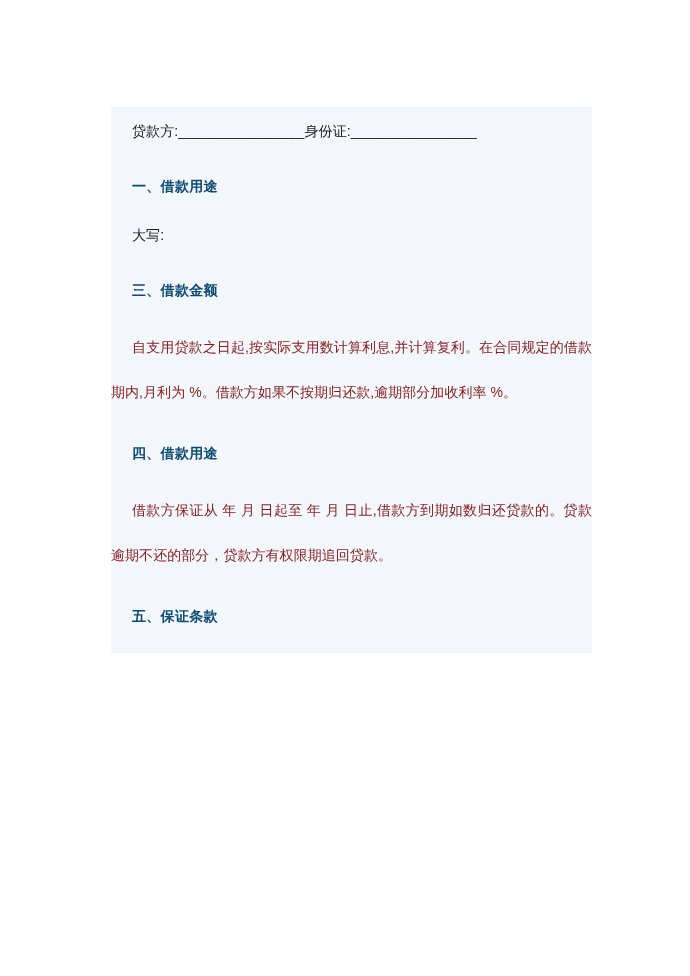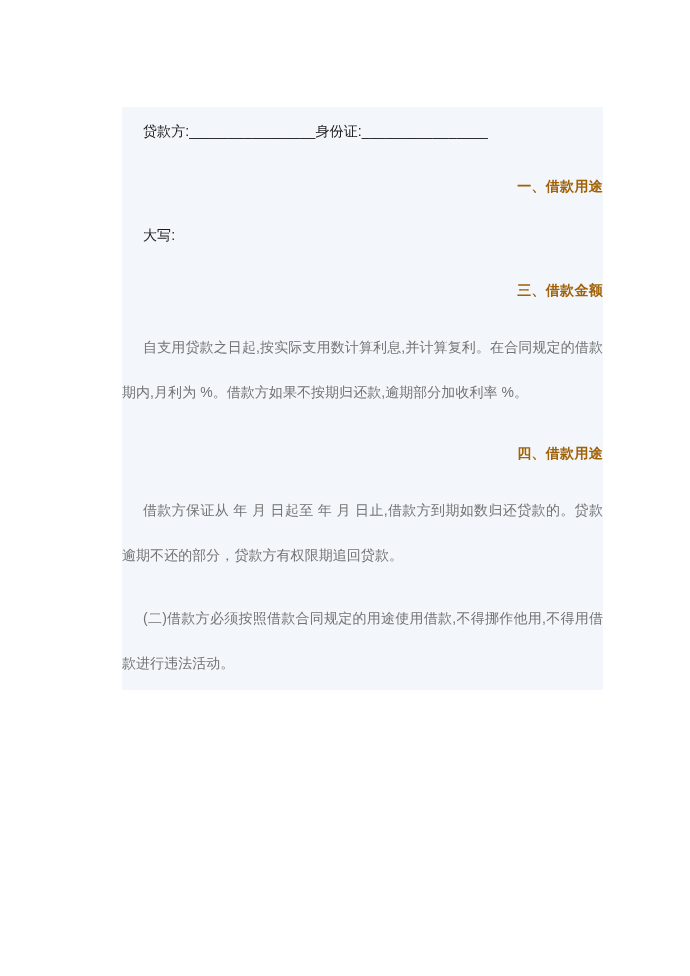--- a/index.html
+++ b/index.html
@@ -17,21 +17,21 @@
   .page {
     position: relative;
     width: 690px;
     height: 976px;
     background: #ffffff;
   }
 
   
   .content-block {
     position: absolute;
-    left: 122px;
+    left: 111px;
     top: 107px;
     width: 481px;
     background: #f3f6fb;
     padding-top: 2px;
     padding-bottom: 4px;
     box-sizing: border-box;
   }
 
   .line {
     font-size: 14px;
@@ -40,32 +40,31 @@
     white-space: nowrap;
     margin: 0;
     padding: 0 0 0 21px;
     letter-spacing: 0.1px;
   }
 
   .heading {
     font-size: 14px;
     line-height: 53px;
     font-weight: bold;
-    color: #a16207;
+    color: #0c4a6e;
     margin: 0;
     padding: 0 0 0 21px;
     white-space: nowrap;
     letter-spacing: 0.3px;
-    text-align: right;
   }
 
   .para {
     font-size: 14px;
     line-height: 45px;
-    color: #737373;
+    color: #7f1d1d;
     margin: 0;
     padding: 0;
     text-align: justify;
     text-justify: inter-ideograph;
     text-indent: 21px;
     letter-spacing: 0.05px;
     word-break: break-all;
   }
 
   .para-topgap {
@@ -99,21 +98,21 @@
     <div class="para para-topgap">自支用贷款之日起,按实际支用数计算利息,并计算复利。在合同规定的借款期内,月利为 %。借款方如果不按期归还款,逾期部分加收利率 %。</div>
 
     <div class="gap-md"></div>
 
     <div class="heading">四、借款用途</div>
 
     <div class="para para-topgap">借款方保证从 年 月 日起至 年 月 日止,借款方到期如数归还贷款的。贷款逾期不还的部分，贷款方有权限期追回贷款。</div>
 
     <div class="gap-md"></div>
 
+    <div class="heading">五、保证条款</div>
 
 
     <div class="gap-sm"></div>
 
-    <div class="para">(二)借款方必须按照借款合同规定的用途使用借款,不得挪作他用,不得用借款进行违法活动。</div>
 
   </div>
 
 </div>
 
 </body></html>

